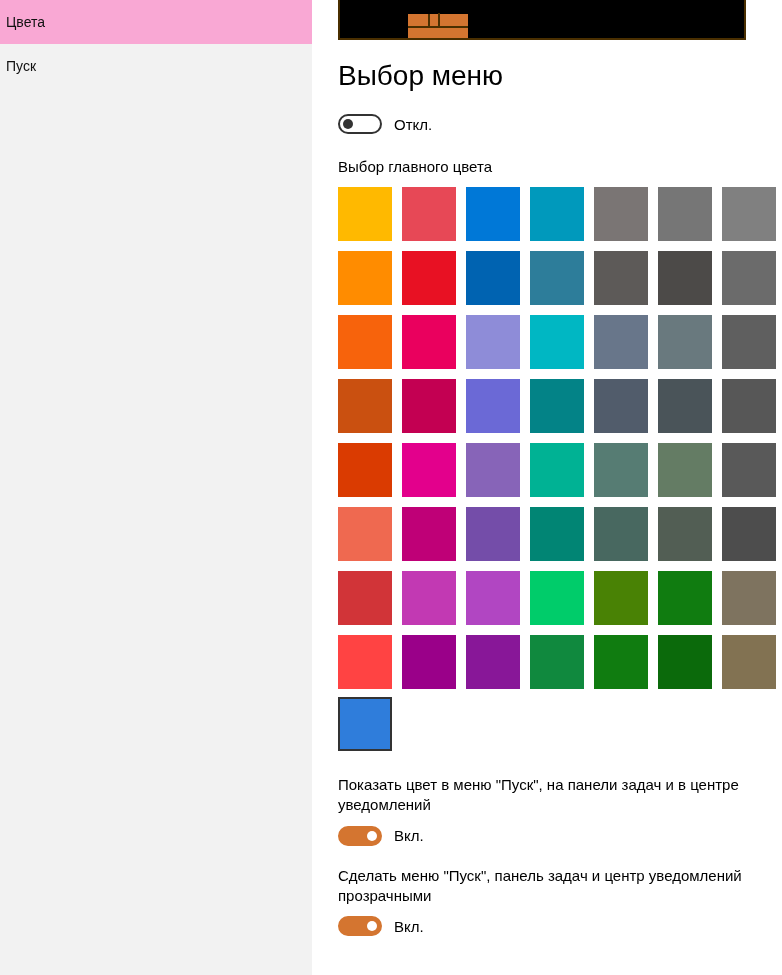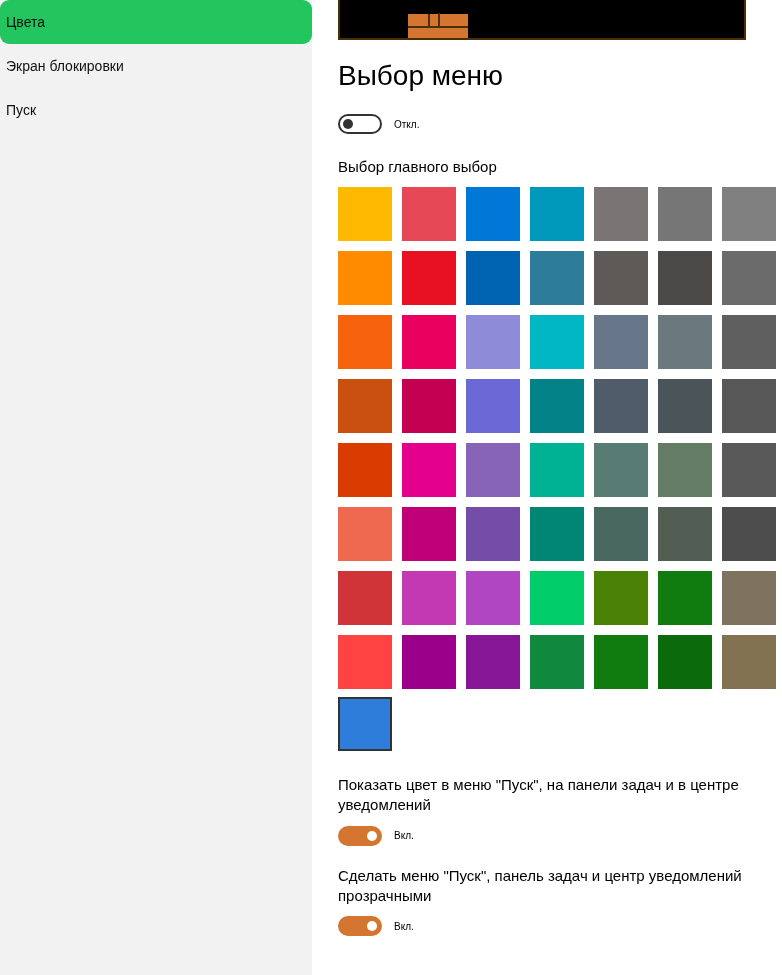--- a/index.html
+++ b/index.html
@@ -19,22 +19,21 @@
     flex-shrink: 0;
     padding-top: 0;
   }
   .sidebar-item {
     padding: 14px 8px 14px 6px;
     cursor: pointer;
     font-size: 14px;
     color: #111;
   }
   .sidebar-item.active {
-    background: #22c55e;
-    border-radius: 9px;
+    background: #f9a8d4;
   }
   .main {
     flex: 1;
     padding: 0 0 0 26px;
     overflow: hidden;
   }
   .preview-strip {
     width: 408px;
     height: 40px;
     background: #000;
@@ -114,21 +113,21 @@
     background: #d47530;
     border-color: #d47530;
   }
   .toggle.on .knob {
     background: #fff;
     left: auto;
     right: 3px;
   }
   .toggle-text {
     margin-left: 12px;
-    font-size: 10px;
+    font-size: 15px;
   }
   .section-label {
     font-size: 15px;
     margin-bottom: 12px;
   }
   .color-grid {
     display: grid;
     grid-template-columns: repeat(7, 54px);
     grid-auto-rows: 54px;
     gap: 10px;
@@ -157,41 +156,40 @@
     margin-bottom: 10px;
     max-width: 420px;
     line-height: 1.35;
   }
 </style>
 </head>
 <body>
 
 <div class="sidebar" id="sidebar">
     <div class="sidebar-item active">Цвета</div>
-    <div class="sidebar-item">Экран блокировки</div>
     <div class="sidebar-item">Пуск</div>
   </div>
 
 <div class="main">
 
   <div class="preview-strip">
     <div class="brick"></div>
     <div class="brick2"></div>
   </div>
 
   <div class="heading">Выбор меню</div>
 
   <div class="toggle-row">
     <div class="toggle" id="toggle-auto">
       <div class="knob"></div>
     </div>
     <div class="toggle-text">Откл.</div>
   </div>
 
-  <div class="section-label">Выбор главного выбор</div>
+  <div class="section-label">Выбор главного цвета</div>
   <div class="color-grid" id="color-grid">
       <div class="swatch" style="background: rgb(255, 185, 0);"></div>
       <div class="swatch" style="background: rgb(231, 72, 86);"></div>
       <div class="swatch" style="background: rgb(0, 120, 215);"></div>
       <div class="swatch" style="background: rgb(0, 153, 188);"></div>
       <div class="swatch" style="background: rgb(122, 117, 116);"></div>
       <div class="swatch" style="background: rgb(118, 118, 118);"></div>
       <div class="swatch" style="background: rgb(128, 128, 128);"></div>
       <div class="swatch" style="background: rgb(255, 140, 0);"></div>
       <div class="swatch" style="background: rgb(232, 17, 35);"></div>

